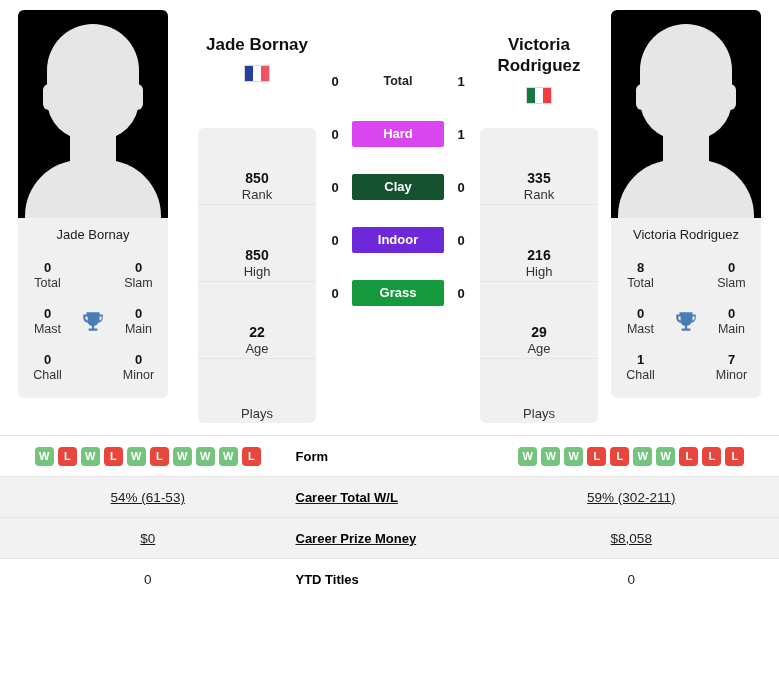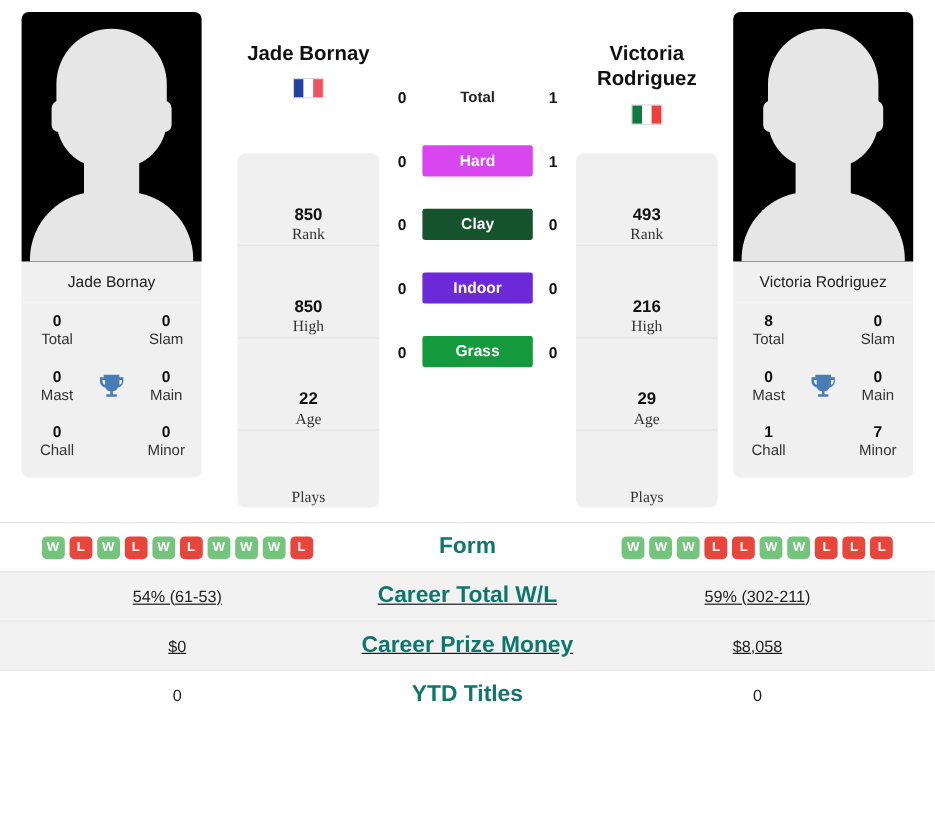--- a/index.html
+++ b/index.html
@@ -89,21 +89,21 @@
   }
   .stat-item {
     height: 77px;
     display: flex; flex-direction: column;
     align-items: center; justify-content: flex-end;
     border-bottom: 1px solid #e4e4e4;
     line-height: 1.3;
   }
   .stat-item:last-child { border-bottom: none; }
   .stat-item .num { font-size: 14px; font-weight: 700; color: #111; }
-  .stat-item .lbl { font-size: 13px; color: #333; font-family: Liberation Serif, serif; }
+  .stat-item .lbl { font-size: 13px; color: #333; }
   .stat-item.plays { height: 64px; }
 
   
   .center-col {
     width: 164px; flex: 0 0 164px;
     display: flex; flex-direction: column;
     align-items: center;
     padding-top: 58px;
   }
   .srow {
@@ -128,22 +128,22 @@
     display: flex; align-items: center;
     height: 41px;
     border-top: 1px solid #e6e6e6;
   }
   .trow.alt { background: #f2f2f2; text-decoration: underline; }
   .trow .side {
     flex: 1 1 0; display: flex; align-items: center; justify-content: center;
     font-size: 13.5px; color: #222;
   }
   .trow .mid {
-    flex: 0 0 188px; text-align: center;
-    font-size: 19px; font-weight: 700; color: #0f766e;
+    flex: 0 0 188px; text-align: left;
+    font-size: 13px; font-weight: 700; color: #000000;
   }
   .forms { display: flex; gap: 4px; }
   .wl {
     width: 19px; height: 19px; line-height: 19px;
     border-radius: 4px;
     font-size: 11px; font-weight: 700; color: #ffffff;
     text-align: center;
   }
   .wl.W { background: #74c47d; }
   .wl.L { background: #e8463c; }
@@ -264,21 +264,21 @@
       <div class="name-head">
         <div class="pname wrap">Victoria Rodriguez</div>
         <div class="flag">
           <span style="background:#10793f"></span>
             <span style="background:#ffffff"></span>
             <span style="background:#ee3e3e"></span>
         </div>
       </div>
       <div class="stat-stack">
         <div class="stat-item">
-          <div class="num">493</div>
+          <div class="num">335</div>
           <div class="lbl">Rank</div>
         </div>
         <div class="stat-item">
           <div class="num">216</div>
           <div class="lbl">High</div>
         </div>
         <div class="stat-item">
           <div class="num">29</div>
           <div class="lbl">Age</div>
         </div>

